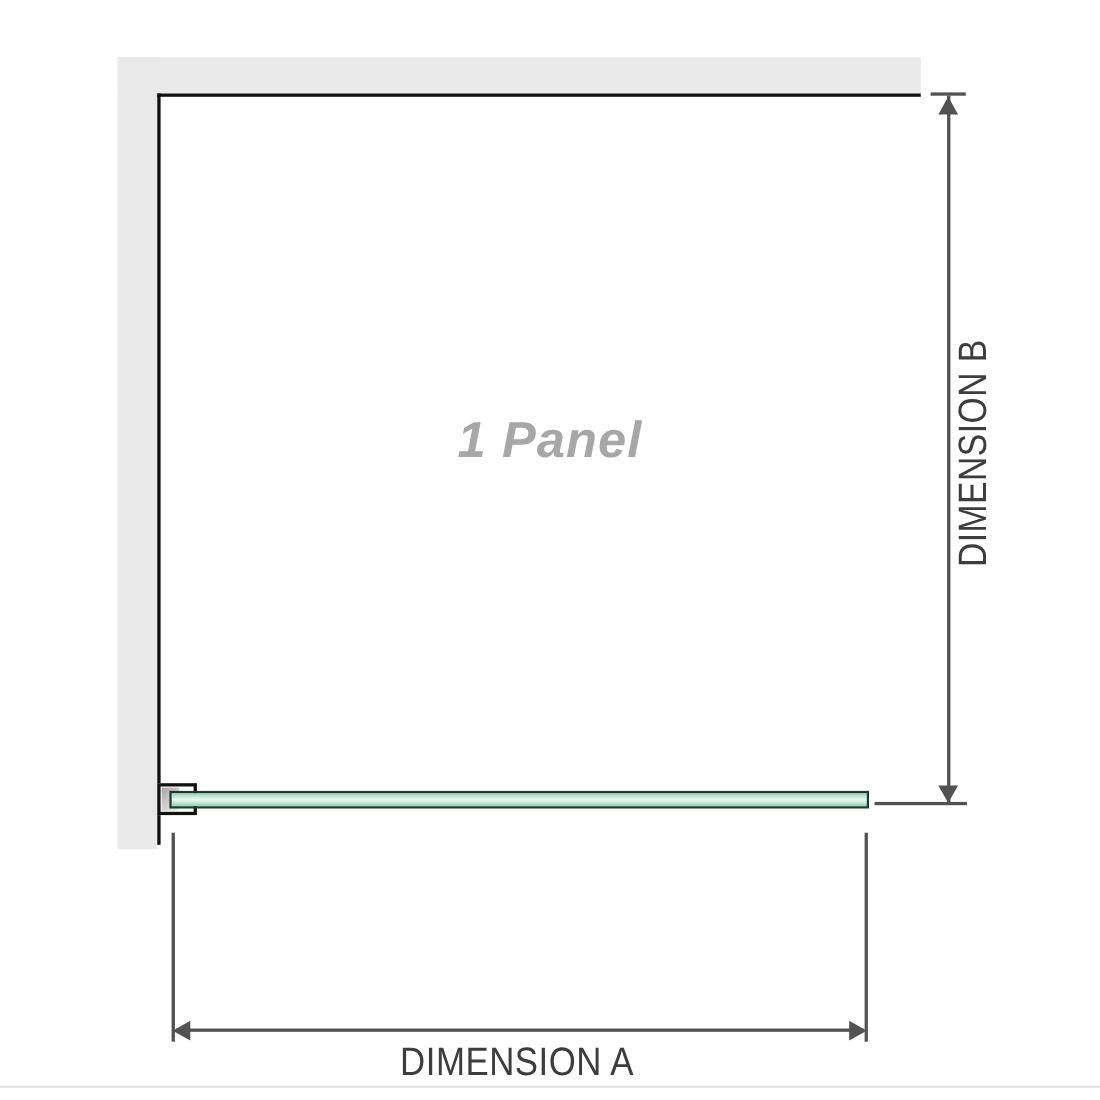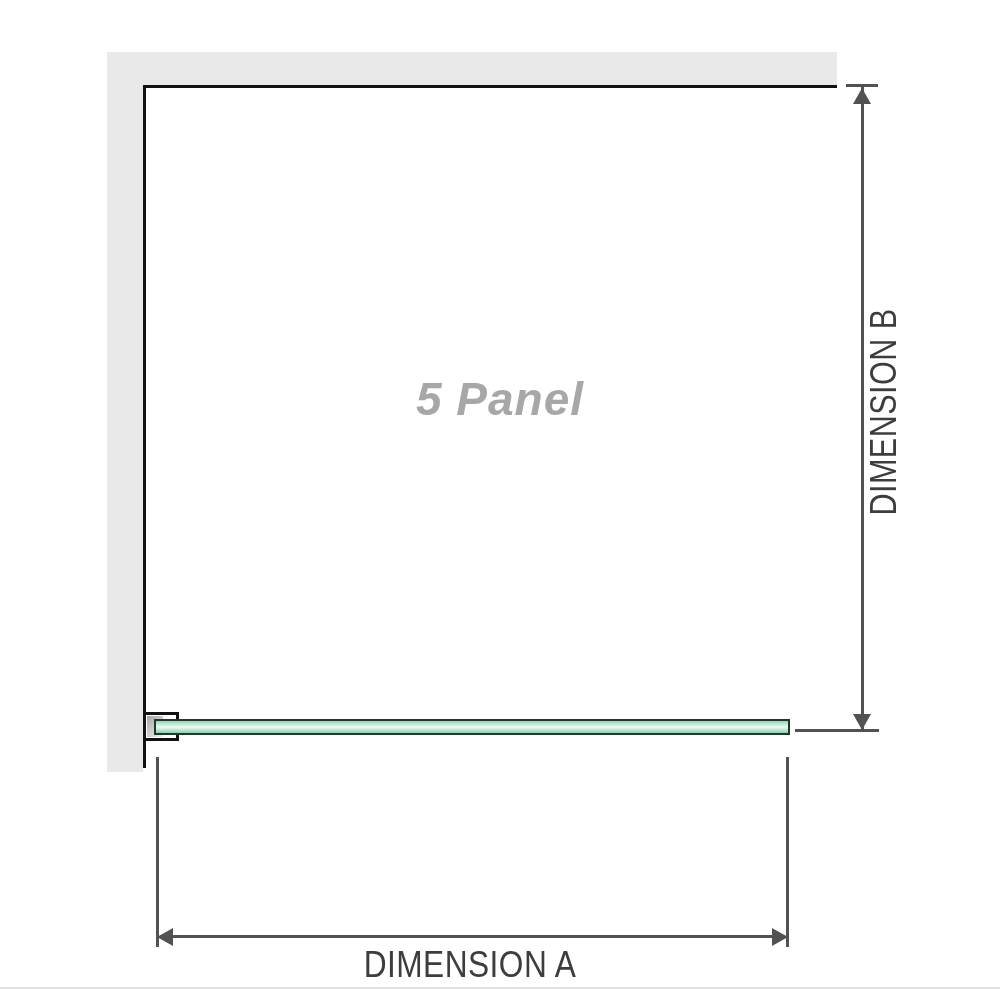--- a/index.html
+++ b/index.html
@@ -92,21 +92,21 @@
 <body>
 
 <div class="canvas">
 
   <div class="wall wall-top"></div>
   <div class="wall wall-left"></div>
 
   <div class="outline outline-top"></div>
   <div class="outline outline-left"></div>
 
-  <div class="panel-label">5 Panel</div>
+  <div class="panel-label">1 Panel</div>
 
   <div class="bracket"></div>
   <div class="bracket-inner"></div>
 
   <div class="glass"></div>
 
   <div class="dim-line dimb-line"></div>
   <div class="dim-cap dimb-cap-top"></div>
   <div class="dim-cap dimb-cap-bottom"></div>
   <div class="arrow arrow-up"></div>

